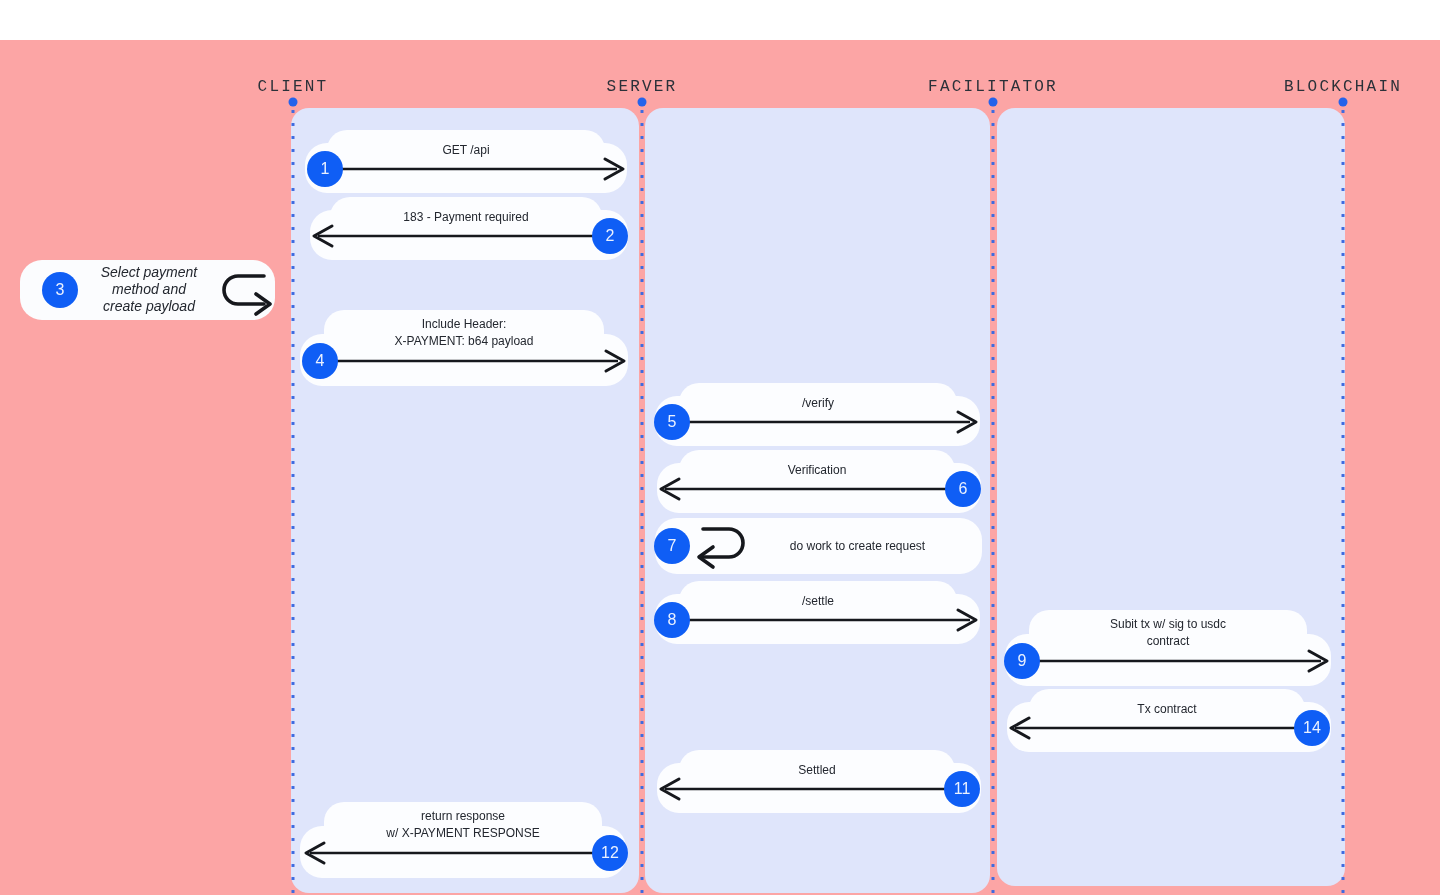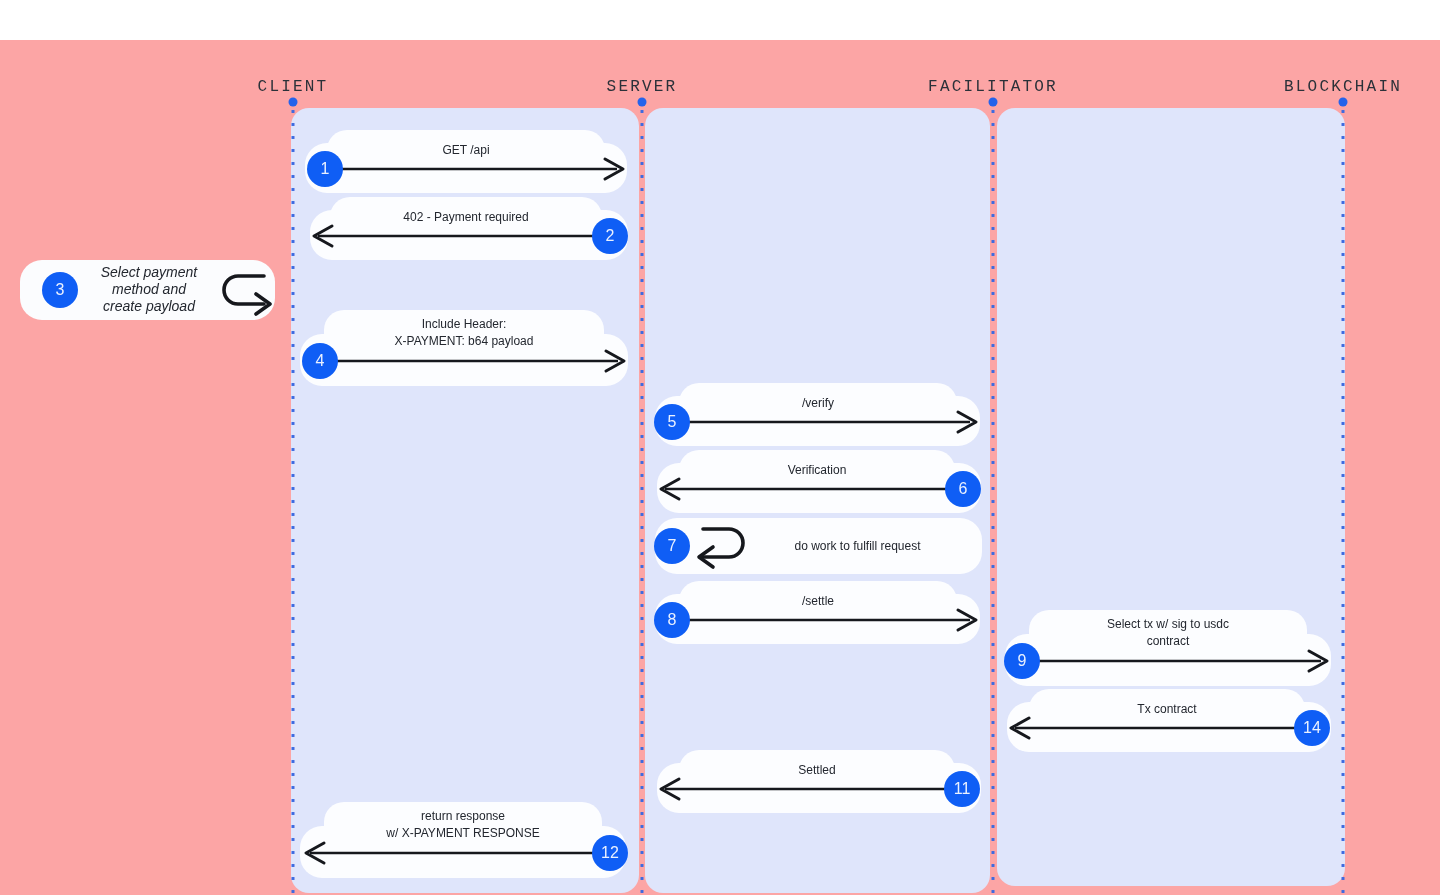--- a/index.html
+++ b/index.html
@@ -160,21 +160,21 @@
     <div class="badge" style="left:20px; top:1px;">1</div>
   </div>
 
   <div class="msg" style="left:310px; top:195px;">
     <div class="plate-arrow" style="top:-25px; width:318px; height:50px;"></div>
     <div class="plate-label" style="left:20px; top:-38px; width:272px; height:40px;"></div>
     <svg class="arrow" width="318" height="2" viewBox="0 0 318 2">
       <line x1="8" y1="1" x2="304" y2="1" stroke="#16181d" stroke-width="2.6"></line>
       <polyline points="22,-9 4,1 22,11" fill="none" stroke="#16181d" stroke-width="3" stroke-linecap="round" stroke-linejoin="round"></polyline>
     </svg>
-    <div class="label" style="left:20px; top:-26px; width:272px;">402 - Payment required</div>
+    <div class="label" style="left:20px; top:-26px; width:272px;">183 - Payment required</div>
     <div class="badge" style="left:300px; top:1px;">2</div>
   </div>
 
   <div class="msg" style="left:20px; top:250px;">
     <div class="note" style="left:0px; top:-30px; width:255px; height:60px;"></div>
     <div class="note-text" style="left:54px; top:-26px; width:150px;font-style:italic;">Select payment
 method and
 create payload</div>
     <svg class="selfloop" style="left:198px; top:-23px;" width="70" height="46" viewBox="0 0 70 46">
       <path d="M46 9 H20 A14 14 0 0 0 20 37 H46" fill="none" stroke="#16181d" stroke-width="3.6" stroke-linecap="round"></path>
@@ -216,21 +216,21 @@
     <div class="label" style="left:22px; top:-26px; width:276px;">Verification</div>
     <div class="badge" style="left:306px; top:1px;">6</div>
   </div>
 
   <div class="msg" style="left:655px; top:506px;">
     <div class="plate-arrow" style="top:-28px; width:327px; height:56px;"></div>
     <svg class="selfloop" style="left:30px; top:-26px;" width="70" height="52" viewBox="0 0 70 52">
       <path d="M18 9 H44 A14 14 0 0 1 44 37 H18" fill="none" stroke="#16181d" stroke-width="3.6" stroke-linecap="round"></path>
       <polyline points="28,27 14,37 28,47" fill="none" stroke="#16181d" stroke-width="3.6" stroke-linecap="round" stroke-linejoin="round"></polyline>
     </svg>
-    <div class="label" style="left:90px; top:-8px; width:225px;">do work to fulfill request</div>
+    <div class="label" style="left:90px; top:-8px; width:225px;">do work to create request</div>
     <div class="badge" style="left:17px; top:0px;">7</div>
   </div>
 
   <div class="msg" style="left:655px; top:579px;">
     <div class="plate-arrow" style="top:-25px; width:325px; height:50px;"></div>
     <div class="plate-label" style="left:24px; top:-38px; width:278px; height:40px;"></div>
     <svg class="arrow" width="325" height="2" viewBox="0 0 325 2">
       <line x1="16" y1="1" x2="315" y2="1" stroke="#16181d" stroke-width="2.6"></line>
       <polyline points="303,-9 321,1 303,11" fill="none" stroke="#16181d" stroke-width="3" stroke-linecap="round" stroke-linejoin="round"></polyline>
     </svg>
@@ -238,21 +238,21 @@
     <div class="badge" style="left:17px; top:1px;">8</div>
   </div>
 
   <div class="msg" style="left:1005px; top:620px;">
     <div class="plate-arrow" style="top:-26px; width:326px; height:52px;"></div>
     <div class="plate-label" style="left:24px; top:-50px; width:278px; height:52px;"></div>
     <svg class="arrow" width="326" height="2" viewBox="0 0 326 2">
       <line x1="16" y1="1" x2="316" y2="1" stroke="#16181d" stroke-width="2.6"></line>
       <polyline points="304,-9 322,1 304,11" fill="none" stroke="#16181d" stroke-width="3" stroke-linecap="round" stroke-linejoin="round"></polyline>
     </svg>
-    <div class="label" style="left:24px; top:-44px; width:278px;">Select tx w/ sig to usdc
+    <div class="label" style="left:24px; top:-44px; width:278px;">Subit tx w/ sig to usdc
 contract</div>
     <div class="badge" style="left:17px; top:1px;">9</div>
   </div>
 
   <div class="msg" style="left:1007px; top:687px;">
     <div class="plate-arrow" style="top:-25px; width:324px; height:50px;"></div>
     <div class="plate-label" style="left:22px; top:-38px; width:276px; height:40px;"></div>
     <svg class="arrow" width="324" height="2" viewBox="0 0 324 2">
       <line x1="8" y1="1" x2="306" y2="1" stroke="#16181d" stroke-width="2.6"></line>
       <polyline points="22,-9 4,1 22,11" fill="none" stroke="#16181d" stroke-width="3" stroke-linecap="round" stroke-linejoin="round"></polyline>

